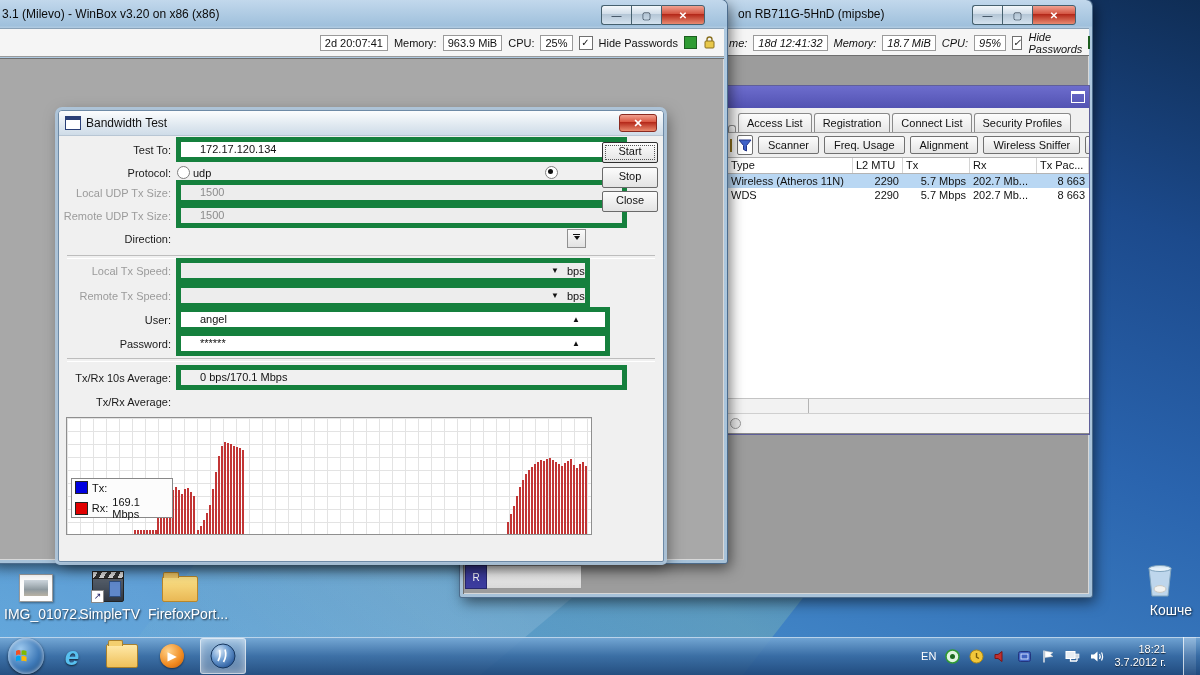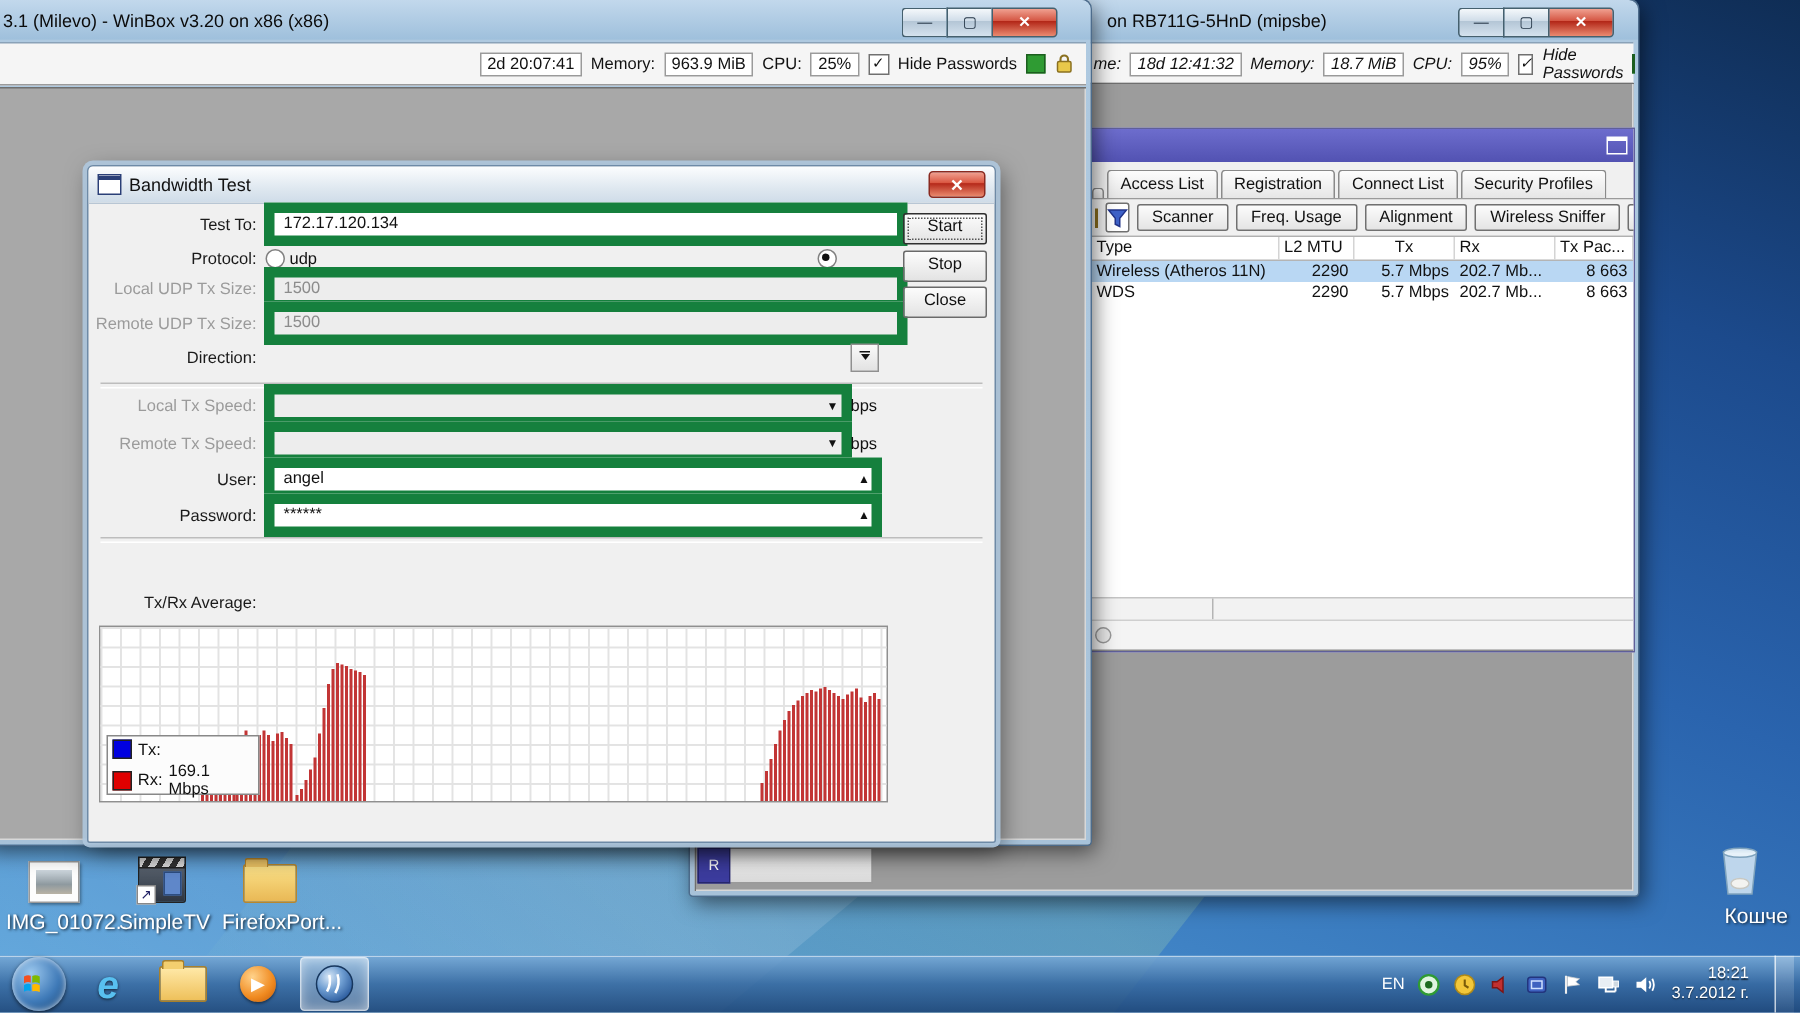--- a/index.html
+++ b/index.html
@@ -95,21 +95,21 @@
   #dlg .dtitle{height:24px;border-radius:3px 3px 0 0;display:flex;align-items:center;gap:5px;padding:0 6px;
     background:linear-gradient(#fcfdfe,#dfe8f0 60%,#cfdce8);border-bottom:1px solid #b8c6d4;font-size:12px;}
   .dlgicon{width:14px;height:12px;background:#fff;border:1px solid #2a3f77;box-shadow:inset 0 3px 0 #2a3f77;}
   .dclose{margin-left:auto;width:36px;height:16px;border:1px solid #8a2a20;border-radius:3px;color:#fff;
     background:linear-gradient(#f0a090,#d9543e 45%,#b5291a 46%,#ea8a6e);
     display:flex;align-items:center;justify-content:center;font-size:11px;font-weight:bold;}
   .form{position:absolute;left:0;right:0;top:24px;bottom:0;}
   .frow{position:absolute;height:17px;display:flex;align-items:center;}
   .flabel{position:absolute;width:112px;text-align:right;color:#1a1a1a;}
   .flabel.dis{color:#9b9b9b;}
-  .field{position:absolute;height:15px;border:7px solid #15803d;background:#fff;padding:0 6px;
+  .field{position:absolute;height:15px;border:5px solid #15803d;background:#fff;padding:0 19px;
     line-height:15px;overflow:hidden;white-space:nowrap;}
   .field.dis{background:#ededed;color:#8c8c8c;}
   .field.ro{background:#f0f0f0;color:#111;}
   .arrowbtn{position:absolute;width:17px;height:17px;border:1px solid #909090;background:linear-gradient(#fafafa,#e2e2e2);
     display:flex;flex-direction:column;align-items:center;justify-content:center;}
   .ddglyph{width:7px;border-top:1px solid #111;padding-top:1px;display:flex;justify-content:center;}
   .ddglyph:after{content:"";border:3px solid transparent;border-top:4px solid #111;margin-top:0;}
   .uarrow,.darrow{position:absolute;font-size:8px;color:#111;}
   .radio{width:11px;height:11px;border:1px solid #808080;border-radius:50%;background:#fff;position:relative;}
   .radio.on:after{content:"";position:absolute;left:2px;top:2px;width:5px;height:5px;border-radius:50%;background:#111;}
@@ -117,21 +117,21 @@
   .pbtn{position:absolute;left:543px;width:54px;height:19px;border:1px solid #6a6a6a;border-radius:2px;
     background:linear-gradient(#fcfcfc,#e3e3e3);text-align:center;line-height:17px;}
   .pbtn.def{border-color:#2f2f2f;outline:1px dotted #555;outline-offset:-4px;}
   #chart{position:absolute;left:7px;top:282px;width:524px;height:116px;background:#fff;
     border:1px solid #8f8f8f;box-shadow:inset 1px 1px 0 #d0d0d0;}
   #chart .grid{position:absolute;inset:0;
     background-image:linear-gradient(to right,#e3e3e3 1px,transparent 1px),linear-gradient(to bottom,#e3e3e3 1px,transparent 1px);
     background-size:13px 13px;}
   #chart .bars{position:absolute;inset:0;}
   #chart .bar{position:absolute;bottom:0;width:2px;background:#c23535;}
-  #legend{position:absolute;left:4px;bottom:4px;width:100px;height:38px;background:#fcfcfc;
+  #legend{position:absolute;left:4px;bottom:16px;width:100px;height:38px;background:#fcfcfc;
     border:1px solid #888;font-size:11px;}
   #legend .lrow{display:flex;align-items:center;gap:4px;padding:2px 3px 0 3px;}
   .swatch{width:11px;height:11px;border:1px solid #222;}
   #dstatus{position:absolute;left:5px;top:402px;width:592px;height:16px;background:#f0f0f0;
     border:1px solid #9a9a9a;border-bottom-color:#fff;border-right-color:#fff;line-height:16px;padding:0 4px;}
 
   
   #taskbar{position:absolute;left:0;right:0;bottom:0;height:38px;
     background:linear-gradient(rgba(120,170,215,.9),rgba(55,105,160,.88) 50%,rgba(30,70,120,.9));
     box-shadow:inset 0 1px 0 rgba(255,255,255,.5);display:flex;align-items:center;z-index:50;}
@@ -246,21 +246,21 @@
             <div class="wbtn">Freq. Usage</div>
             <div class="wbtn">Alignment</div>
             <div class="wbtn">Wireless Sniffer</div>
             <div class="wbtn">Wireless Snooper</div>
           </div>
       </div>
       <div class="wtable">
           <div class="thead">
             <div class="tcell" style="width: 118px;">Type</div>
             <div class="tcell" style="width: 43px;">L2 MTU</div>
-            <div class="tcell" style="width: 60px; text-align: center;">Tx</div>
+            <div class="tcell" style="width: 60px;">Tx</div>
             <div class="tcell" style="width: 60px;">Rx</div>
             <div class="tcell" style="width: 45px;">Tx Pac...</div>
           </div>
           <div class="trow sel">
             <div class="tcell" style="width: 118px;">Wireless (Atheros 11N)</div>
             <div class="tcell num" style="width: 43px;">2290</div>
             <div class="tcell num" style="width: 60px;">5.7 Mbps</div>
             <div class="tcell" style="width: 60px;">202.7 Mb...</div>
             <div class="tcell num" style="width: 45px;">8 663</div>
           </div>
@@ -375,20 +375,24 @@
     </div>
 
     <div class="frow" style="top:200px;left:0;right:0;">
       <span class="flabel">Password:</span>
       <div class="field" style="left:117px;width:386px;">******</div>
       <span class="uarrow" style="left:513px;">▲</span>
     </div>
 
     <div class="groove" style="top:223px;"></div>
 
+    <div class="frow" style="top:234px;left:0;right:0;">
+      <span class="flabel">Tx/Rx 10s Average:</span>
+      <div class="field ro" style="left:117px;width:403px;">0 bps/170.1 Mbps</div>
+    </div>
 
     <div class="frow" style="top:258px;left:0;right:0;">
       <span class="flabel">Tx/Rx Average:</span>
     </div>
 
     <div id="chart">
       <div class="grid"></div>
       <div class="bars">
           <div class="bar" style="left: 67px; height: 4px;"></div>
           <div class="bar" style="left: 70px; height: 4px;"></div>

